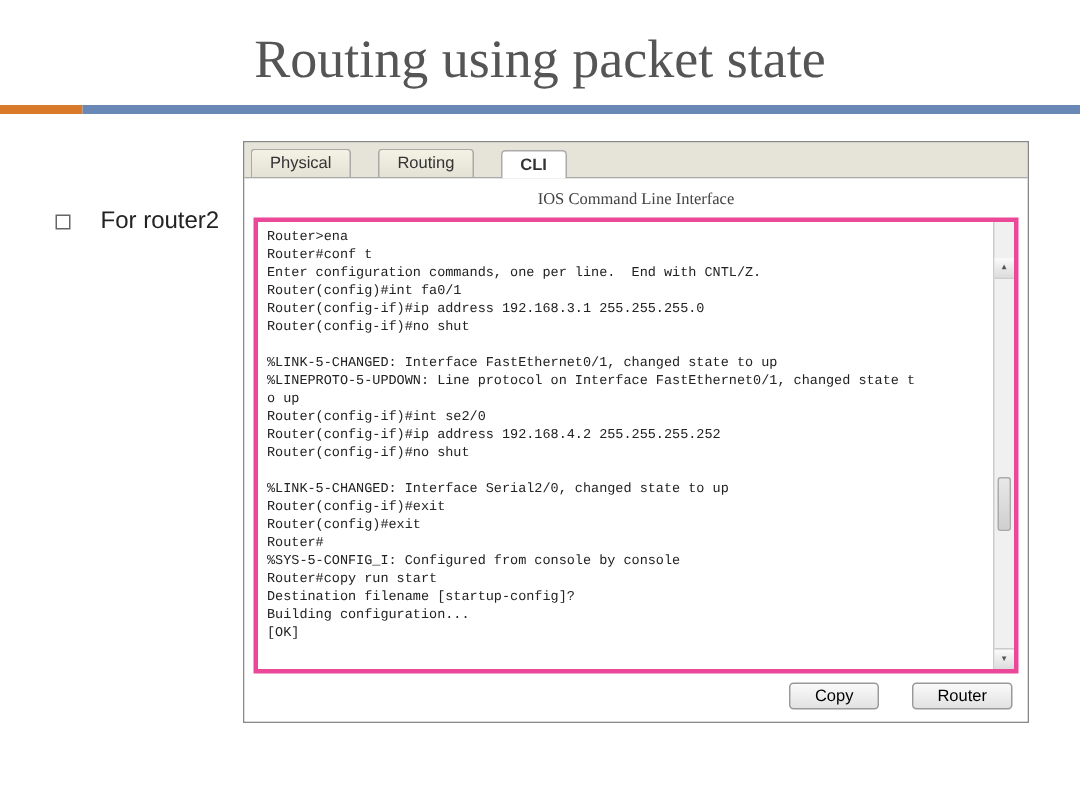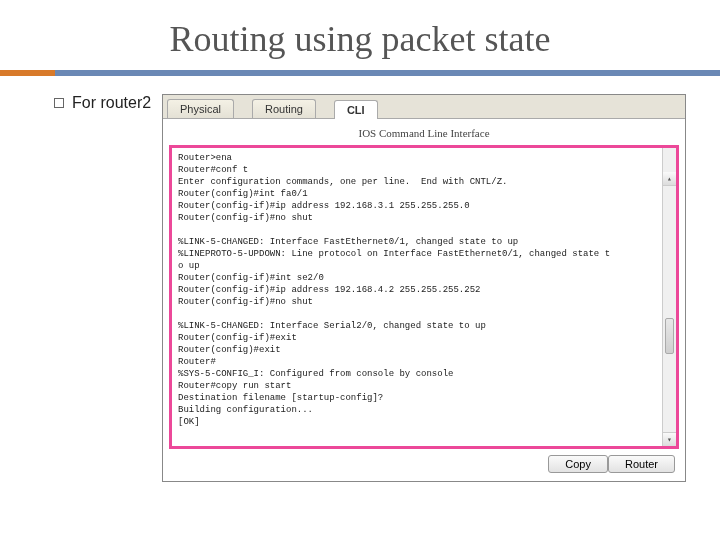--- a/index.html
+++ b/index.html
@@ -25,24 +25,25 @@
     margin-bottom: 18px;
   }
   .accent-orange { width: 55px; background: #d87a2a; }
   .accent-blue { flex: 1; background: #6a88b5; }
   .body-row {
     display: flex;
     align-items: flex-start;
   }
   .bullet-area {
     width: 162px;
-    padding-left: 54px;
+    padding-left: 37px;
     display: flex;
     align-items: center;
-    gap: 8px;
+    gap: 20px;
+    margin-top: 45px;
   }
   .bullet-sq {
     width: 10px; height: 10px;
     border: 1.5px solid #666;
     display: inline-block;
   }
   .bullet-text {
     font-size: 16px;
     color: #222;
   }
@@ -139,21 +140,21 @@
     border-bottom:1px solid #ccc;
     font-size:8px; text-align:center; line-height:14px; color:#555;
   }
   .cli-scroll .down { position:absolute; bottom:0; left:0; right:0; border-top:1px solid #ccc; border-bottom:none;}
   .cli-scroll .thumb {
     position:absolute; left:2px; right:2px; top: 170px; height: 36px;
     background: linear-gradient(#e8e8e8,#cfcfcf);
     border:1px solid #aaa; border-radius:2px;
   }
   .panel-btns {
-    display:flex; justify-content:flex-end; gap:0;
+    display:flex; justify-content:flex-end; gap:22px;
     padding: 6px 4px 2px 4px;
   }
   .pbtn {
     padding: 2px 16px;
     font-size: 11px;
     background: linear-gradient(#fafafa,#e2e2e2);
     border: 1px solid #999;
     border-radius: 3px;
     cursor:pointer;
   }

